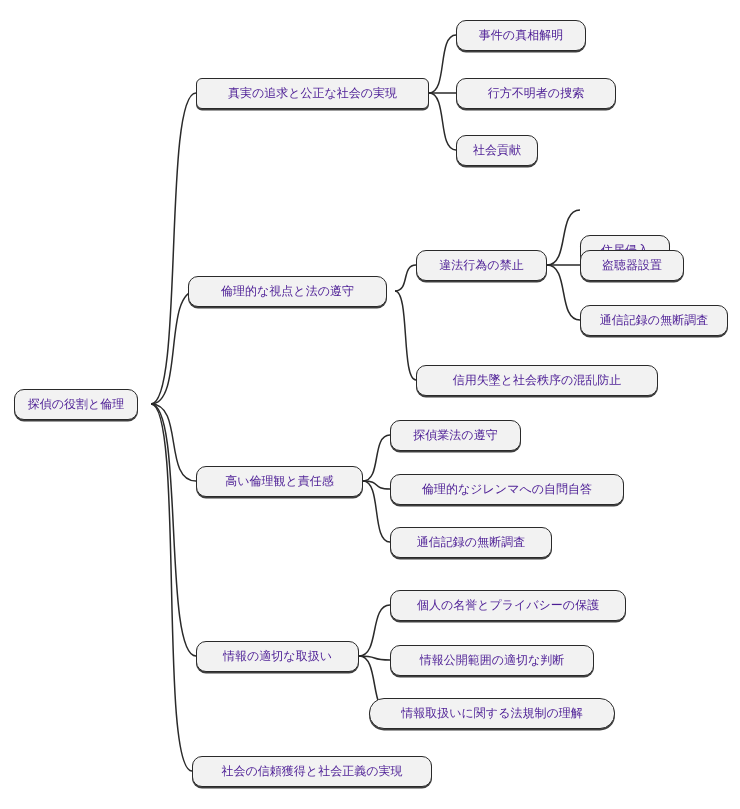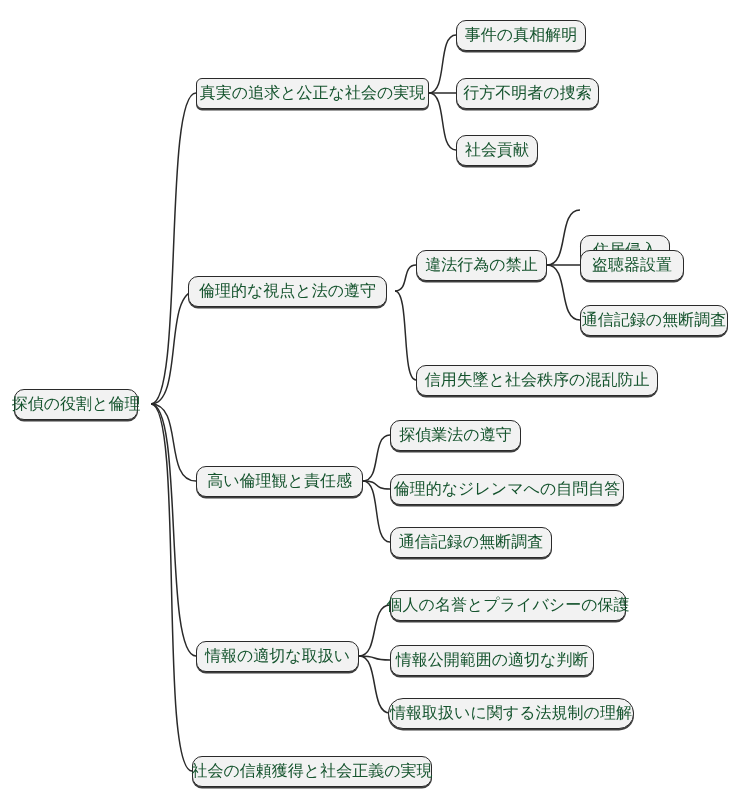--- a/index.html
+++ b/index.html
@@ -14,21 +14,21 @@
   svg.edges path { fill:none; stroke:#2a2a2a; stroke-width:1.5; }
   .node {
     position:absolute;
     height:31px;
     box-sizing:border-box;
     background:#f2f2f2;
     border:1.6px solid #2a2a2a;
     border-radius:10px;
     box-shadow:0 1.5px 0 rgba(42,42,42,0.9);
     display:flex; align-items:center; justify-content:center;
-    font-size:16px; color:#14532d;
+    font-size:12px; color:#4c1d95;
     white-space:nowrap;
     cursor:default;
   }
 </style>
 </head>
 <body>
 
 <div class="canvas">
 
   <svg class="edges" viewBox="0 0 740 809" aria-hidden="true">
@@ -55,35 +55,35 @@
 
     <path d="M359,656 C380,656 369,605 390,605"></path>
     <path d="M359,656 C380,656 369,660 390,660"></path>
     <path d="M359,656 C380,656 369,713 390,713"></path>
   </svg>
 
   <div class="node" style="left:14px; top:389px; width:124px;">探偵の役割と倫理</div>
 
   <div class="node" style="left:196px; top:78px; width:233px;border-radius:6px;">真実の追求と公正な社会の実現</div>
   <div class="node" style="left:456px; top:20px; width:130px;">事件の真相解明</div>
-  <div class="node" style="left:456px; top:78px; width:143px;font-family:Liberation Serif, serif;">行方不明者の捜索</div>
+  <div class="node" style="left:456px; top:78px; width:160px;font-family:Liberation Serif, serif;">行方不明者の捜索</div>
   <div class="node" style="left:456px; top:135px; width:82px;">社会貢献</div>
 
   <div class="node" style="left:188px; top:276px; width:199px;">倫理的な視点と法の遵守</div>
   <div class="node" style="left:416px; top:250px; width:131px;">違法行為の禁止</div>
   <div class="node" style="left:580px; top:195px; width:90px;margin-top:40px;">住居侵入</div>
   <div class="node" style="left:580px; top:250px; width:104px;">盗聴器設置</div>
   <div class="node" style="left:580px; top:305px; width:148px;">通信記録の無断調査</div>
   <div class="node" style="left:416px; top:365px; width:242px;">信用失墜と社会秩序の混乱防止</div>
 
   <div class="node" style="left:196px; top:466px; width:167px;">高い倫理観と責任感</div>
   <div class="node" style="left:390px; top:420px; width:131px;">探偵業法の遵守</div>
   <div class="node" style="left:390px; top:474px; width:234px;">倫理的なジレンマへの自問自答</div>
   <div class="node" style="left:390px; top:527px; width:162px;">通信記録の無断調査</div>
 
   <div class="node" style="left:196px; top:641px; width:163px;">情報の適切な取扱い</div>
   <div class="node" style="left:390px; top:590px; width:236px;">個人の名誉とプライバシーの保護</div>
   <div class="node" style="left:390px; top:645px; width:204px;">情報公開範囲の適切な判断</div>
-  <div class="node" style="left:388px; top:698px; width:246px;border-radius:15px;">情報取扱いに関する法規制の理解</div>
+  <div class="node" style="left:369px; top:698px; width:246px;border-radius:15px;">情報取扱いに関する法規制の理解</div>
 
   <div class="node" style="left:192px; top:756px; width:240px;">社会の信頼獲得と社会正義の実現</div>
 
 </div>
 
 </body></html>

